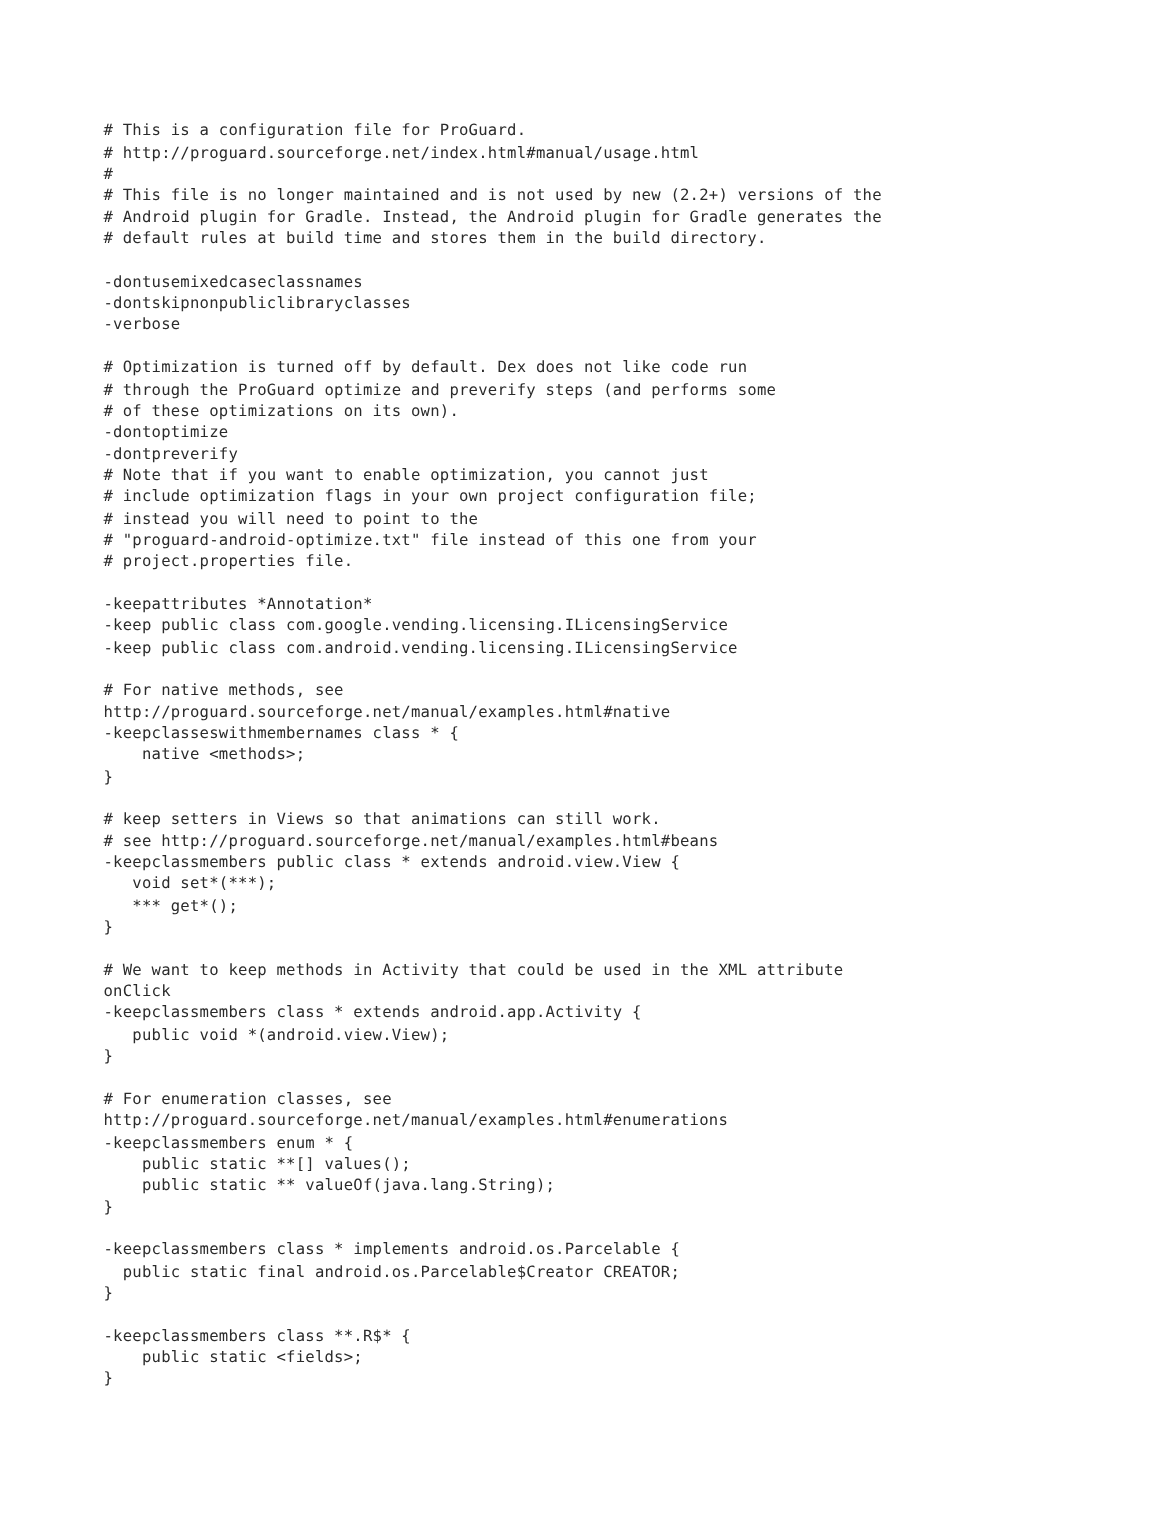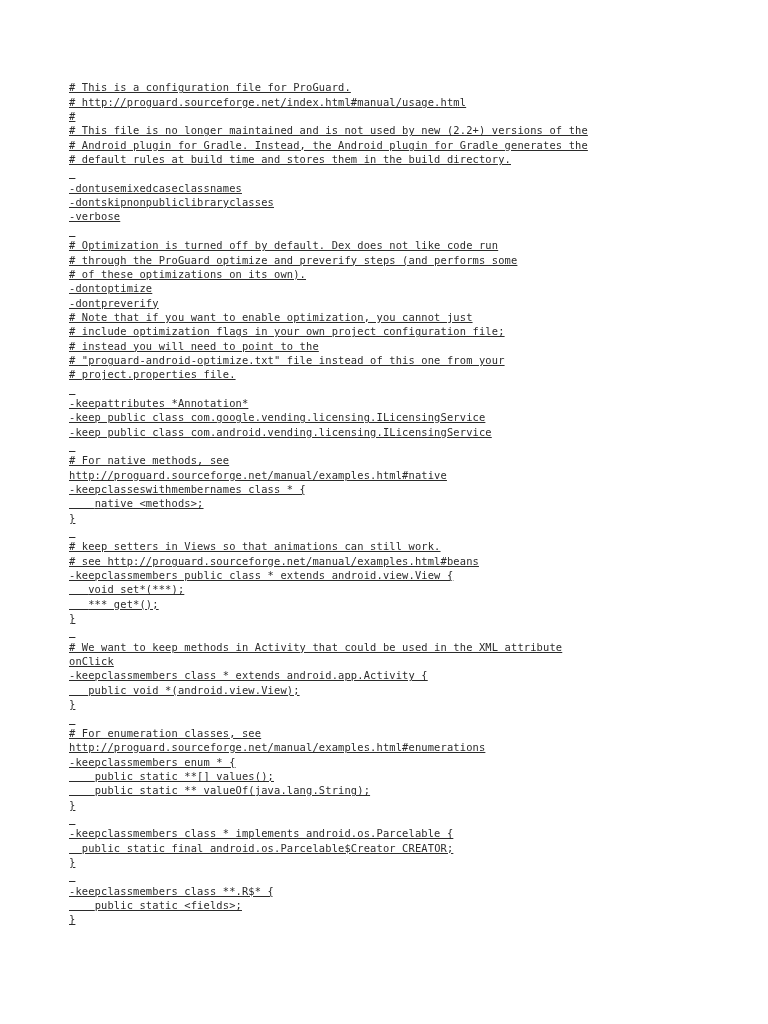--- a/index.html
+++ b/index.html
@@ -24,21 +24,20 @@
     left: 69px;
     top: 70px;
     width: 660px;
     font-family: "DejaVu Sans Mono", "Liberation Mono", monospace;
     font-size: 10.4px;
     line-height: 14.35px;
     color: #2b2b2b;
     white-space: pre-wrap;
     word-break: break-word;
     letter-spacing: 0.15px;
-    text-decoration: underline;
   }
   .line {
     min-height: 14.35px;
     white-space: pre-wrap;
   }
   .blank {
     height: 14.35px;
   }
 </style>
 </head>

